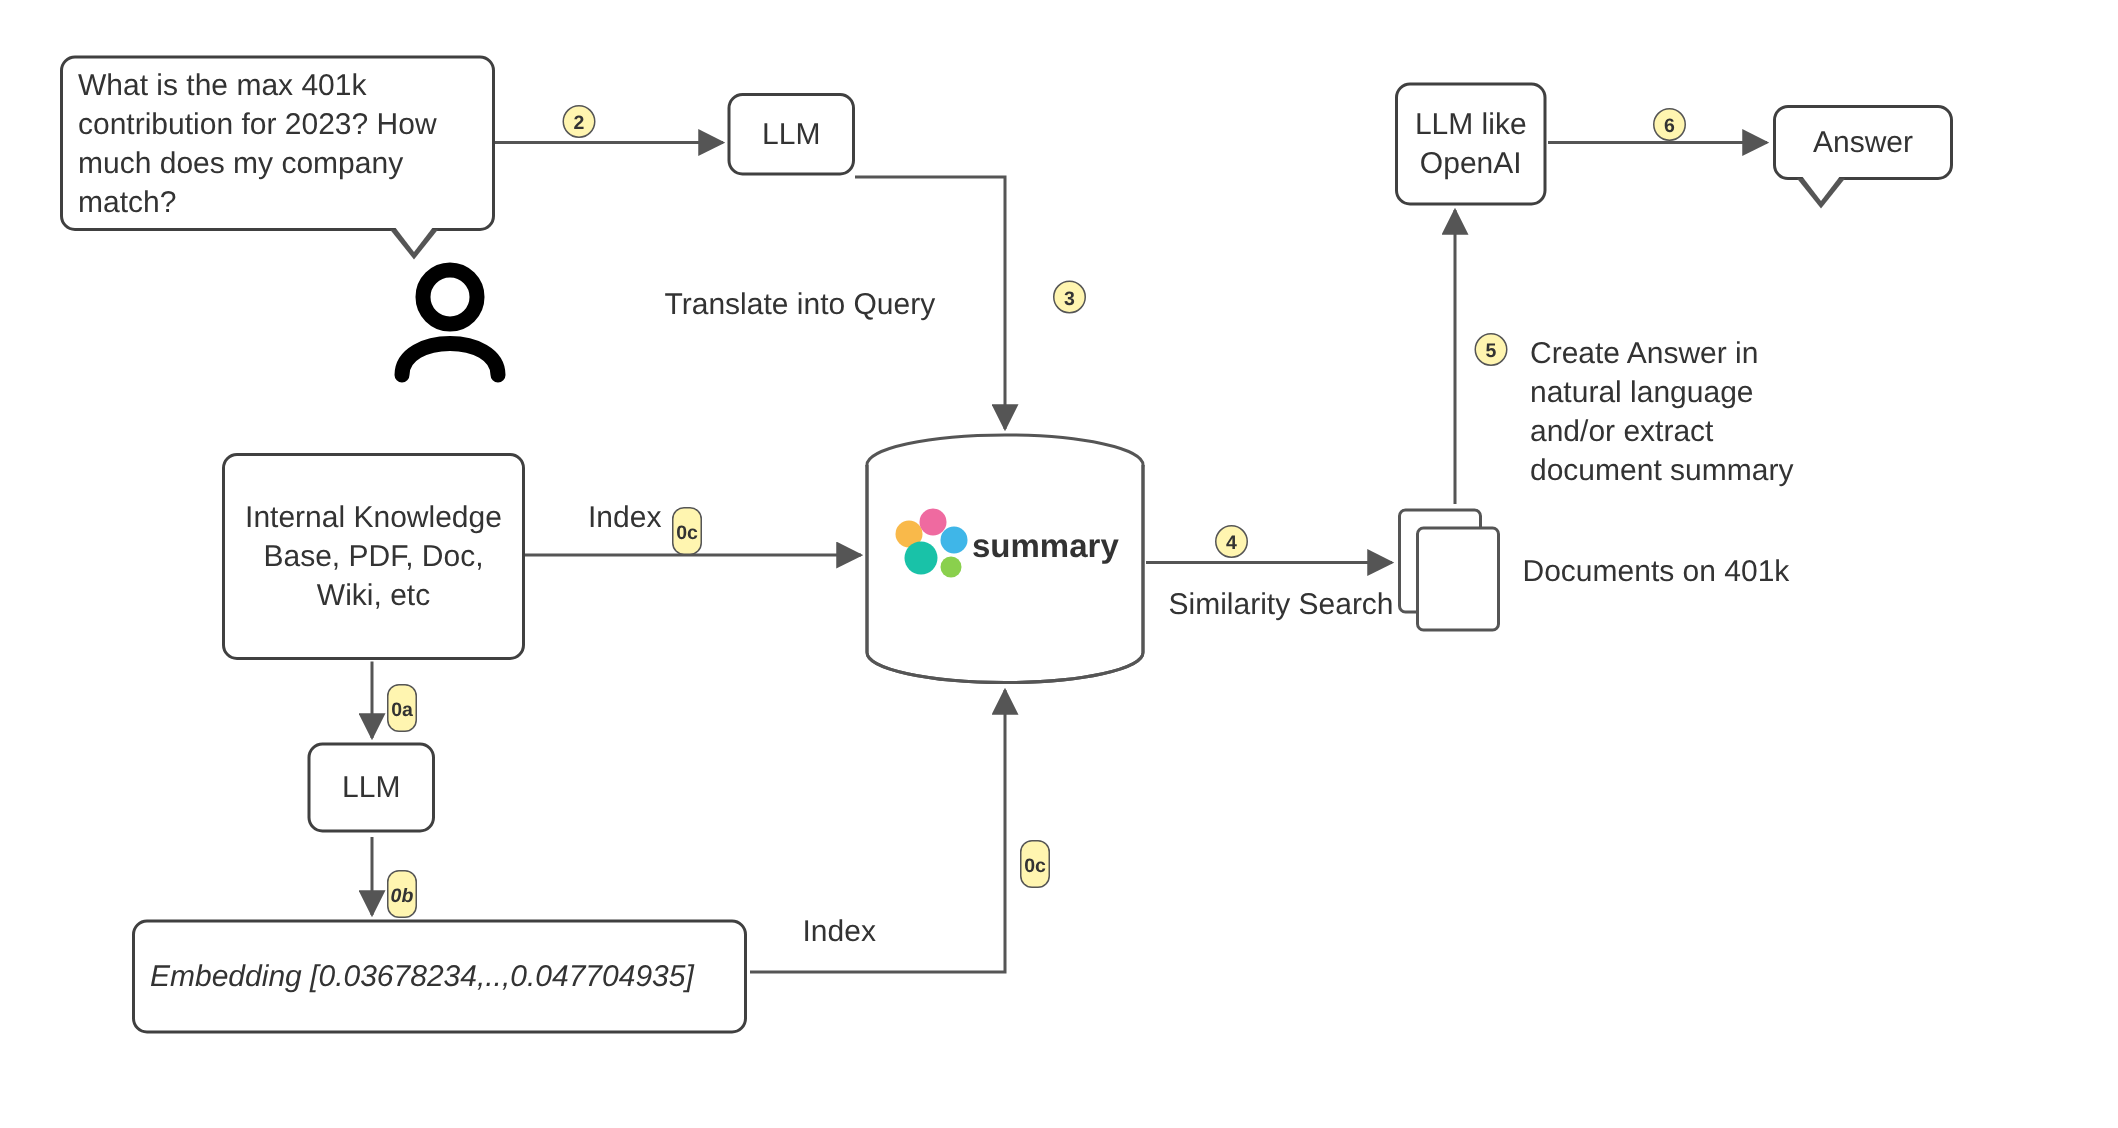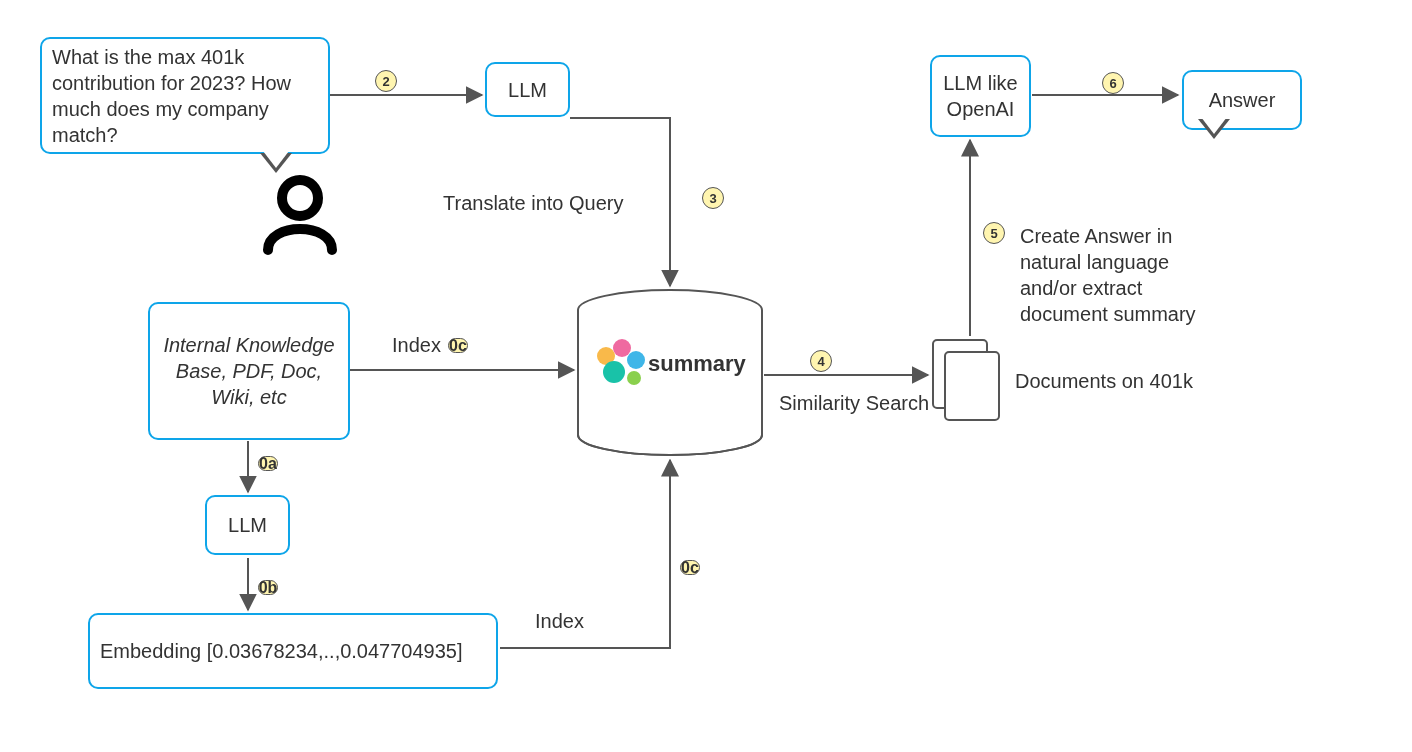--- a/index.html
+++ b/index.html
@@ -12,21 +12,21 @@
     color: #333;
     background: #fff;
   }
   .canvas {
     position: relative;
     width: 1412px;
     height: 752px;
   }
   .box {
     position: absolute;
-    border: 2px solid #0ea5e9;
+    border: 2px solid #404040;
     border-radius: 10px;
     background: #fff;
     box-sizing: border-box;
     display: flex;
     align-items: center;
     justify-content: center;
     text-align: center;
     padding: 6px 10px;
     line-height: 1.3;
   }
@@ -44,21 +44,21 @@
     border-radius: 50%;
     background: #fff5b0;
     font-size: 13px;
     font-weight: bold;
     display: flex;
     align-items: center;
     justify-content: center;
     box-sizing: border-box;
   }
   .badge.small {
-    width: 20px; height: 15px; border-radius: 8px; font-size: 16px;
+    width: 20px; height: 32px; border-radius: 8px; font-size: 13px;
   }
 
   
   .bubble-tail-l {
     position: absolute;
     width: 0; height: 0;
     border-left: 16px solid transparent;
     border-right: 16px solid transparent;
     border-top: 20px solid #555;
   }
@@ -156,56 +156,56 @@
     <span>What is the max 401k contribution for 2023? How much does my company match?</span>
   </div>
   <div class="bubble-tail-l" style="left:260px; top:153px;"></div>
 
   <div class="box" style="left:485px; top:62px; width:85px; height:55px;">
     <span>LLM</span>
   </div>
 
   <div class="label" style="left:443px; top:190px;">Translate into Query</div>
 
-  <div class="box" style="left:148px; top:302px; width:202px; height:138px;font-style:italic;">
+  <div class="box" style="left:148px; top:302px; width:202px; height:138px;">
     <span>Internal Knowledge Base, PDF, Doc, Wiki, etc</span>
   </div>
 
   <div class="label" style="left:392px; top:332px;">Index</div>
 
   <div class="box" style="left:205px; top:495px; width:85px; height:60px;">
     <span>LLM</span>
   </div>
 
-  <div class="box left-align" style="left:88px; top:613px; width:410px; height:76px;">
+  <div class="box left-align" style="left:88px; top:613px; width:410px; height:76px;font-style:italic;">
     <span>Embedding [0.03678234,..,0.047704935]</span>
   </div>
 
   <div class="label" style="left:535px; top:608px;">Index</div>
 
   <div class="label" style="left:648px; top:350px; font-weight:600; font-size:22px;">summary</div>
 
   <div class="label" style="left:779px; top:390px;">Similarity Search</div>
 
   <div class="label" style="left:1015px; top:368px;">Documents on 401k</div>
 
   <div class="box" style="left:930px; top:55px; width:101px; height:82px;">
     <span>LLM like OpenAI</span>
   </div>
 
   <div class="label" style="left:1020px; top:175px; width:210px;margin-top:48px;">Create Answer in natural language and/or extract document summary</div>
 
-  <div class="box" style="left:1182px; top:70px; width:120px; height:60px;">
+  <div class="box" style="left:1182px; top:70px; width:120px; height:50px;">
     <span>Answer</span>
   </div>
   <div class="bubble-tail-r" style="left:1198px; top:119px;"></div>
 
   <div class="badge" style="left:375px; top:70px;">2</div>
   <div class="badge" style="left:702px; top:187px;">3</div>
   <div class="badge" style="left:810px; top:350px;">4</div>
   <div class="badge" style="left:983px; top:222px;">5</div>
   <div class="badge" style="left:1102px; top:72px;">6</div>
   <div class="badge small" style="left:258px; top:456px;">0a</div>
-  <div class="badge small" style="left:258px; top:580px;">0b</div>
+  <div class="badge small" style="left:258px; top:580px;font-style:italic;">0b</div>
   <div class="badge small" style="left:448px; top:338px;">0c</div>
   <div class="badge small" style="left:680px; top:560px;">0c</div>
 
 </div>
 
 </body></html>

